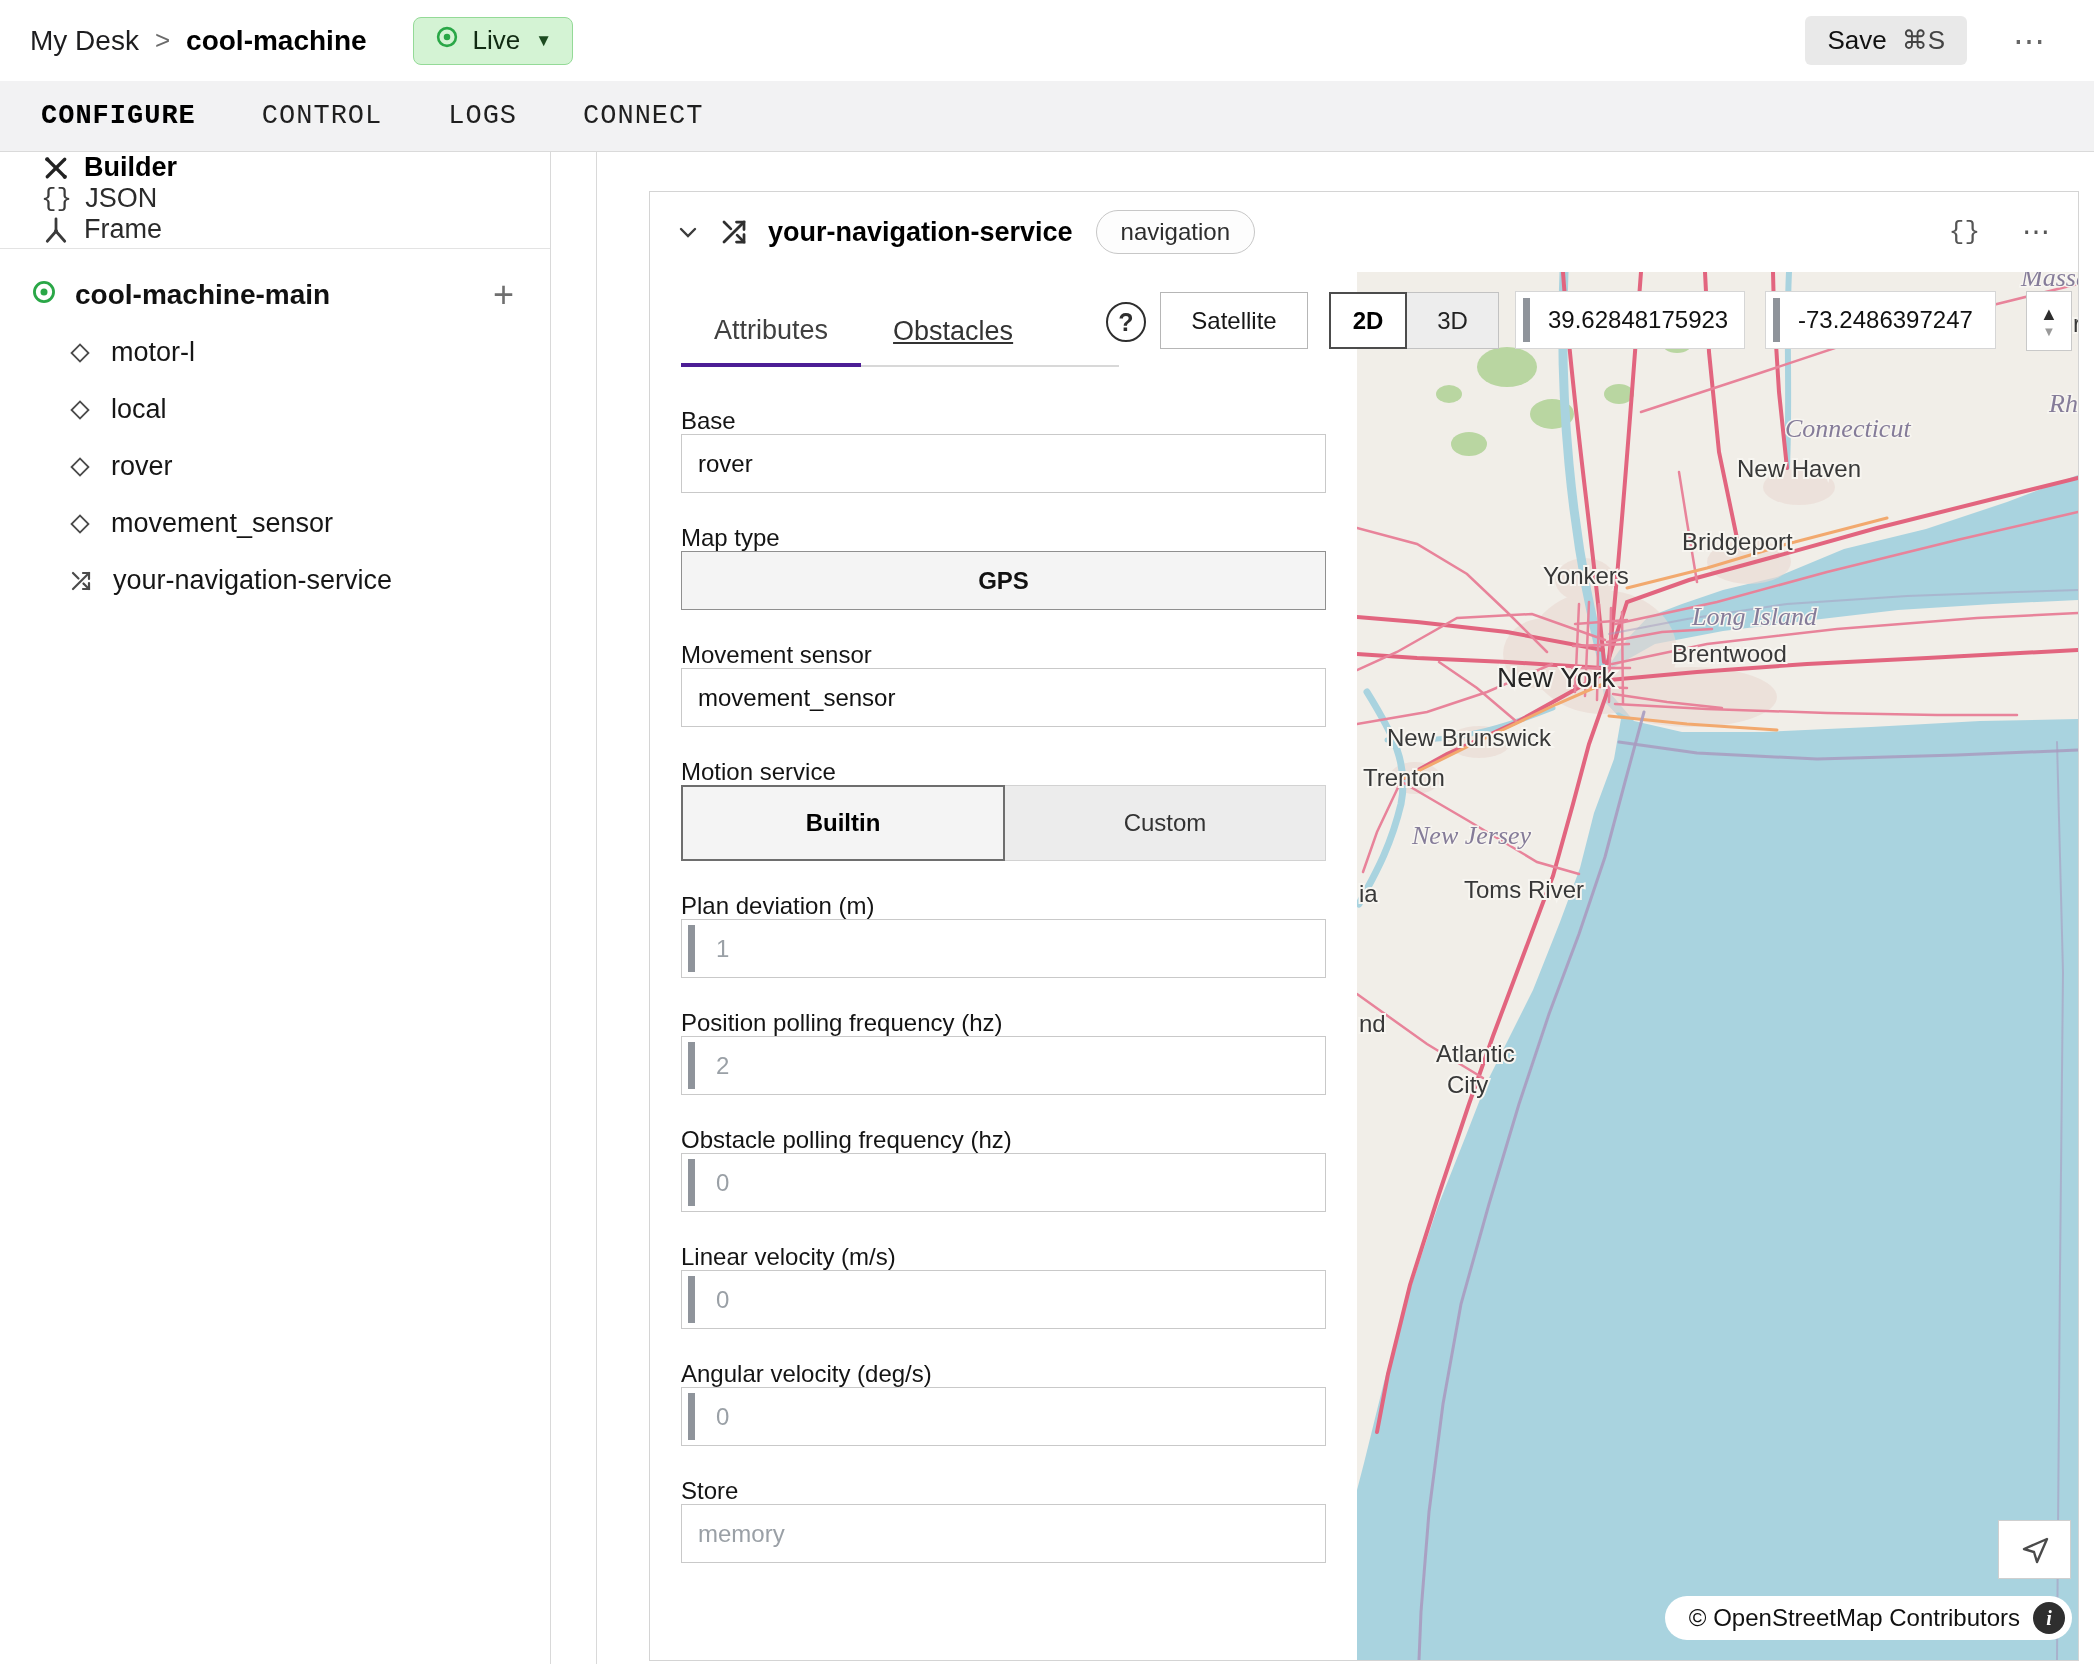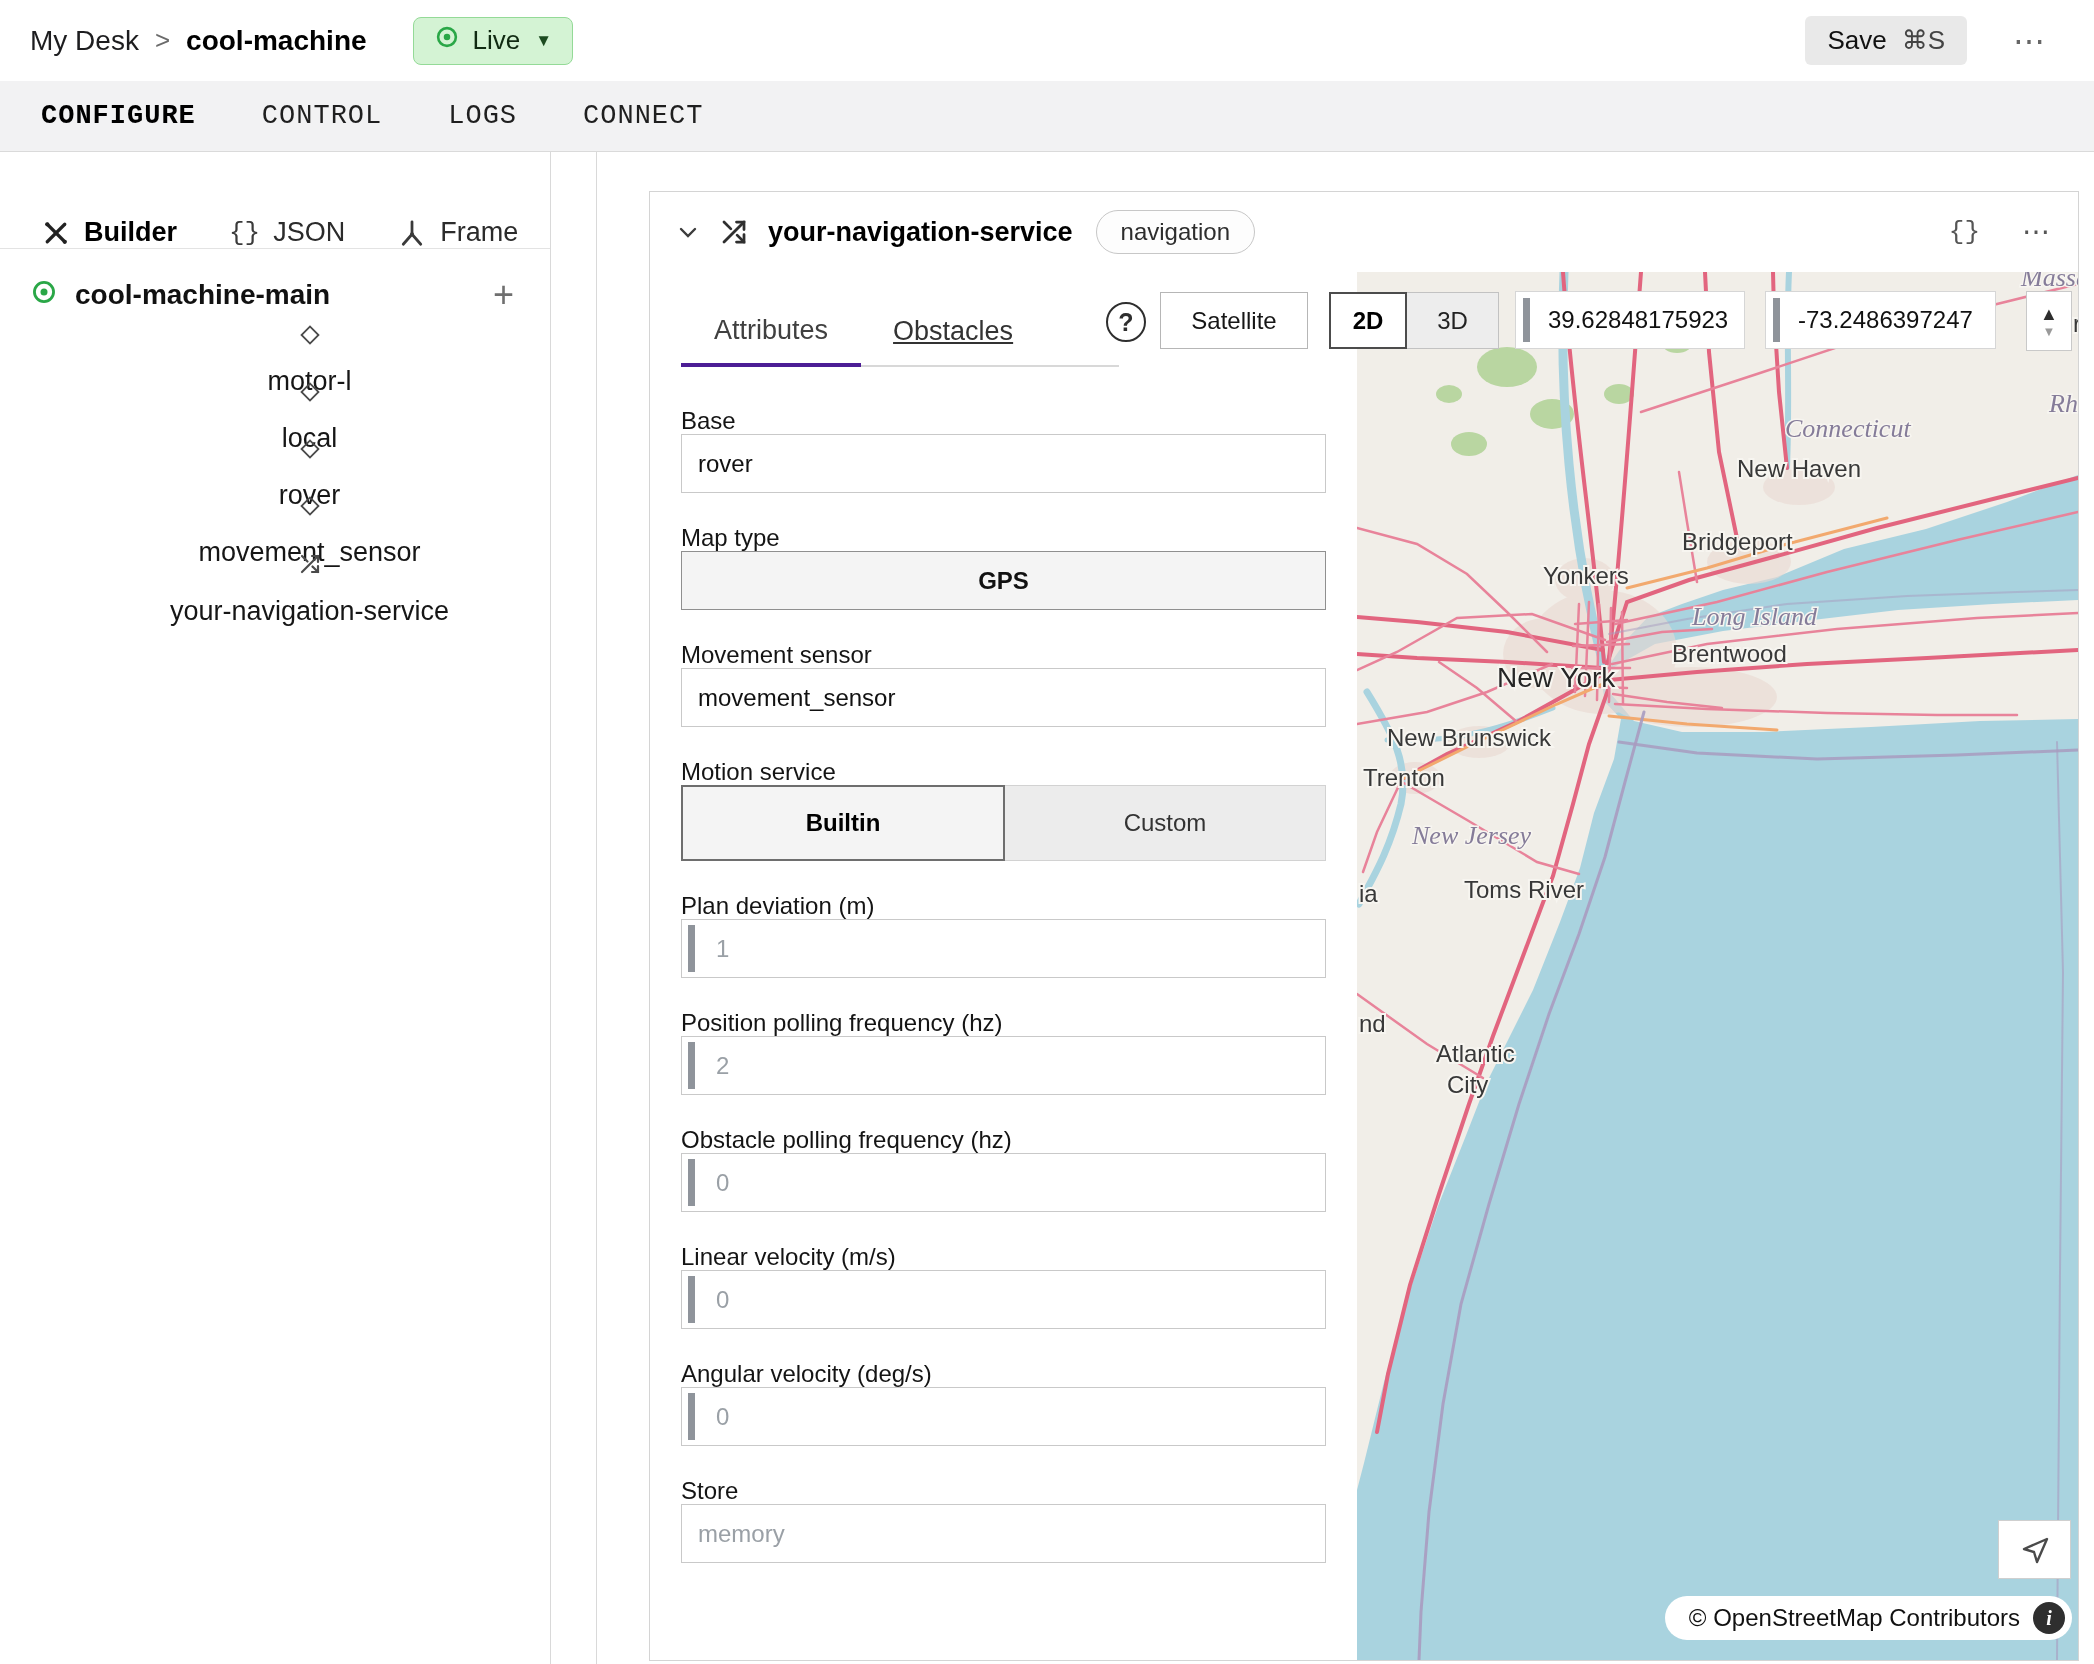--- a/index.html
+++ b/index.html
@@ -32,31 +32,31 @@
   .navtab{color:#1f1f1f;background:none;border:none;font-family:inherit;font-size:inherit;letter-spacing:inherit;padding:0;}
   .navtab.active{font-weight:700;color:#000;}
 
   
   .workspace{display:flex;height:1512px;}
   .sidebar{width:551px;border-right:1px solid #d9d9d9;box-sizing:border-box;background:#fff;}
   .gutter{width:46px;border-right:1px solid #d9d9d9;box-sizing:border-box;background:#fff;}
   .main{flex:1;position:relative;background:#fff;}
 
   
-  .modes{height:96px;display:flex;align-items:flex-end;padding:0 41px;gap:52px;border-bottom:1px solid #e3e3e3;}
+  .modes{height:96px;display:flex;align-items:flex-start;padding:0 41px;border-bottom:1px solid #e3e3e3;flex-direction:column;}
   .mode{display:flex;align-items:center;gap:13px;font-size:27px;color:#2b2b2b;background:none;border:none;padding:0;}
   .mode.active{font-weight:700;color:#000;}
   .mode .mi{display:inline-flex;color:#3a3a3a;}
   .mode .curly{font-family:"Liberation Mono",monospace;font-size:26px;color:#3a3a3a;}
 
   
   .tree{padding-top:17px;}
   .tree-root{display:flex;align-items:center;height:58px;padding:0 30px;gap:17px;font-size:28px;font-weight:700;cursor:pointer;}
   .root-add{margin-left:auto;background:none;border:none;font-size:36px;font-weight:400;color:#6f6f6f;line-height:1;}
-  .tree-item{display:flex;align-items:center;height:57px;padding-left:69px;gap:20px;font-size:27px;color:#161616;cursor:pointer;flex-direction:column;}
+  .tree-item{display:flex;align-items:center;height:57px;padding-left:69px;gap:20px;font-size:27px;color:#161616;cursor:pointer;}
   .tree-item .ti{display:inline-flex;color:#4a4a4a;}
 
   
   .card{position:absolute;left:52px;top:39px;width:1430px;height:1470px;border:1px solid #d4d4d4;background:#fff;box-sizing:border-box;}
   .card-head{height:80px;display:flex;align-items:center;padding:0 26px;gap:19px;}
   .card-head .chevbtn,.card-head .iconbtn{background:none;border:none;padding:0;display:inline-flex;color:#3c3c3c;}
   .card-title{font-size:27px;font-weight:700;color:#000;}
   .type-badge{margin-left:4px;height:42px;display:flex;align-items:center;padding:0 24px;border:1px solid #c7c7c7;
     border-radius:22px;background:#fdfdfd;font-size:24px;color:#2d2d2d;}
   .head-right{margin-left:auto;display:flex;align-items:center;gap:42px;}

